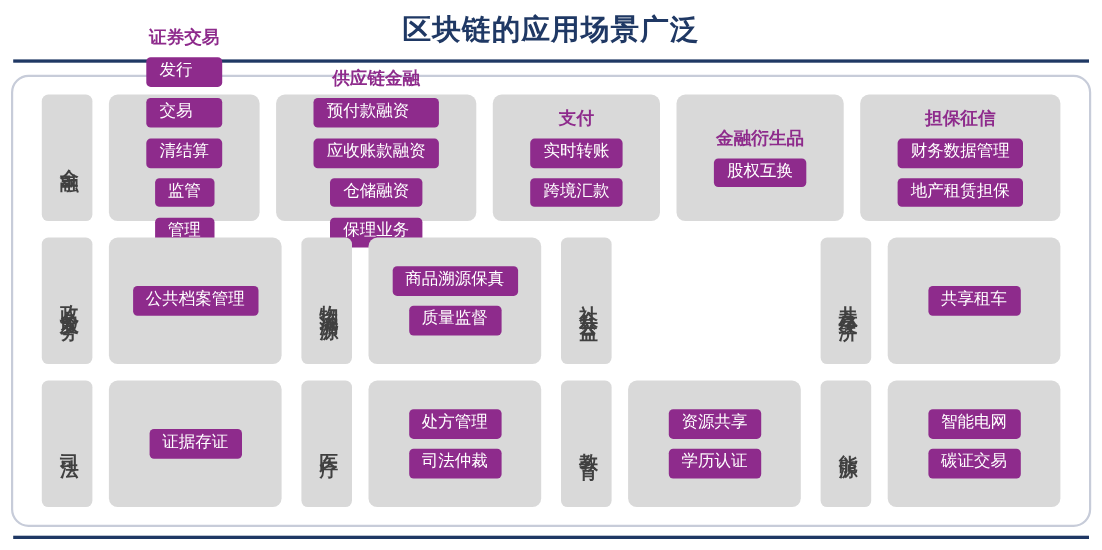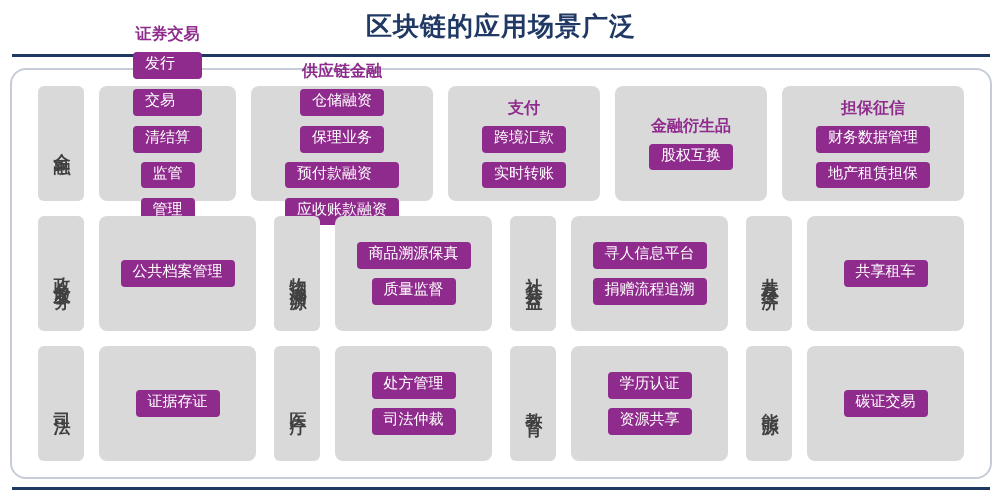--- a/index.html
+++ b/index.html
@@ -67,35 +67,35 @@
             </div>
             <div class="chip-row">
               <div class="chip">监管</div>
               <div class="chip">管理</div>
               <div class="chip">投票</div>
             </div>
           </div>
           <div class="panel">
             <div class="panel-header">供应链金融</div>
             <div class="chip-row">
+              <div class="chip">预付款融资</div>
+              <div class="chip">应收账款融资</div>
+            </div>
+            <div class="chip-row">
               <div class="chip">仓储融资</div>
               <div class="chip">保理业务</div>
-            </div>
-            <div class="chip-row">
-              <div class="chip">预付款融资</div>
-              <div class="chip">应收账款融资</div>
             </div>
           </div>
           <div class="panel">
             <div class="panel-header">支付</div>
             <div class="chip-row">
-              <div class="chip">跨境汇款</div>
+              <div class="chip">实时转账</div>
             </div>
             <div class="chip-row">
-              <div class="chip">实时转账</div>
+              <div class="chip">跨境汇款</div>
             </div>
           </div>
           <div class="panel">
             <div class="panel-header">金融衍生品</div>
             <div class="chip-row">
               <div class="chip">股权互换</div>
             </div>
           </div>
           <div class="panel">
             <div class="panel-header">担保征信</div>
@@ -123,28 +123,20 @@
             <div class="chip-row">
               <div class="chip">商品溯源保真</div>
             </div>
             <div class="chip-row">
               <div class="chip">质量监督</div>
             </div>
           </div>
         </div>
         <div class="section">
           <div class="cat-label">社会公益</div>
-          <div class="panel">
-            <div class="chip-row">
-              <div class="chip">寻人信息平台</div>
-            </div>
-            <div class="chip-row">
-              <div class="chip">捐赠流程追溯</div>
-            </div>
-          </div>
         </div>
         <div class="section">
           <div class="cat-label">共享经济</div>
           <div class="panel">
             <div class="chip-row">
               <div class="chip">共享租车</div>
             </div>
           </div>
         </div>
       </div>
@@ -165,30 +157,33 @@
             </div>
             <div class="chip-row">
               <div class="chip">司法仲裁</div>
             </div>
           </div>
         </div>
         <div class="section">
           <div class="cat-label">教育</div>
           <div class="panel">
             <div class="chip-row">
-              <div class="chip">学历认证</div>
+              <div class="chip">资源共享</div>
             </div>
             <div class="chip-row">
-              <div class="chip">资源共享</div>
+              <div class="chip">学历认证</div>
             </div>
           </div>
         </div>
         <div class="section">
           <div class="cat-label">能源</div>
           <div class="panel">
+            <div class="chip-row">
+              <div class="chip">智能电网</div>
+            </div>
             <div class="chip-row">
               <div class="chip">碳证交易</div>
             </div>
           </div>
         </div>
       </div>
     </div>
   <div class="rule-bottom"></div>
 </div>
 

